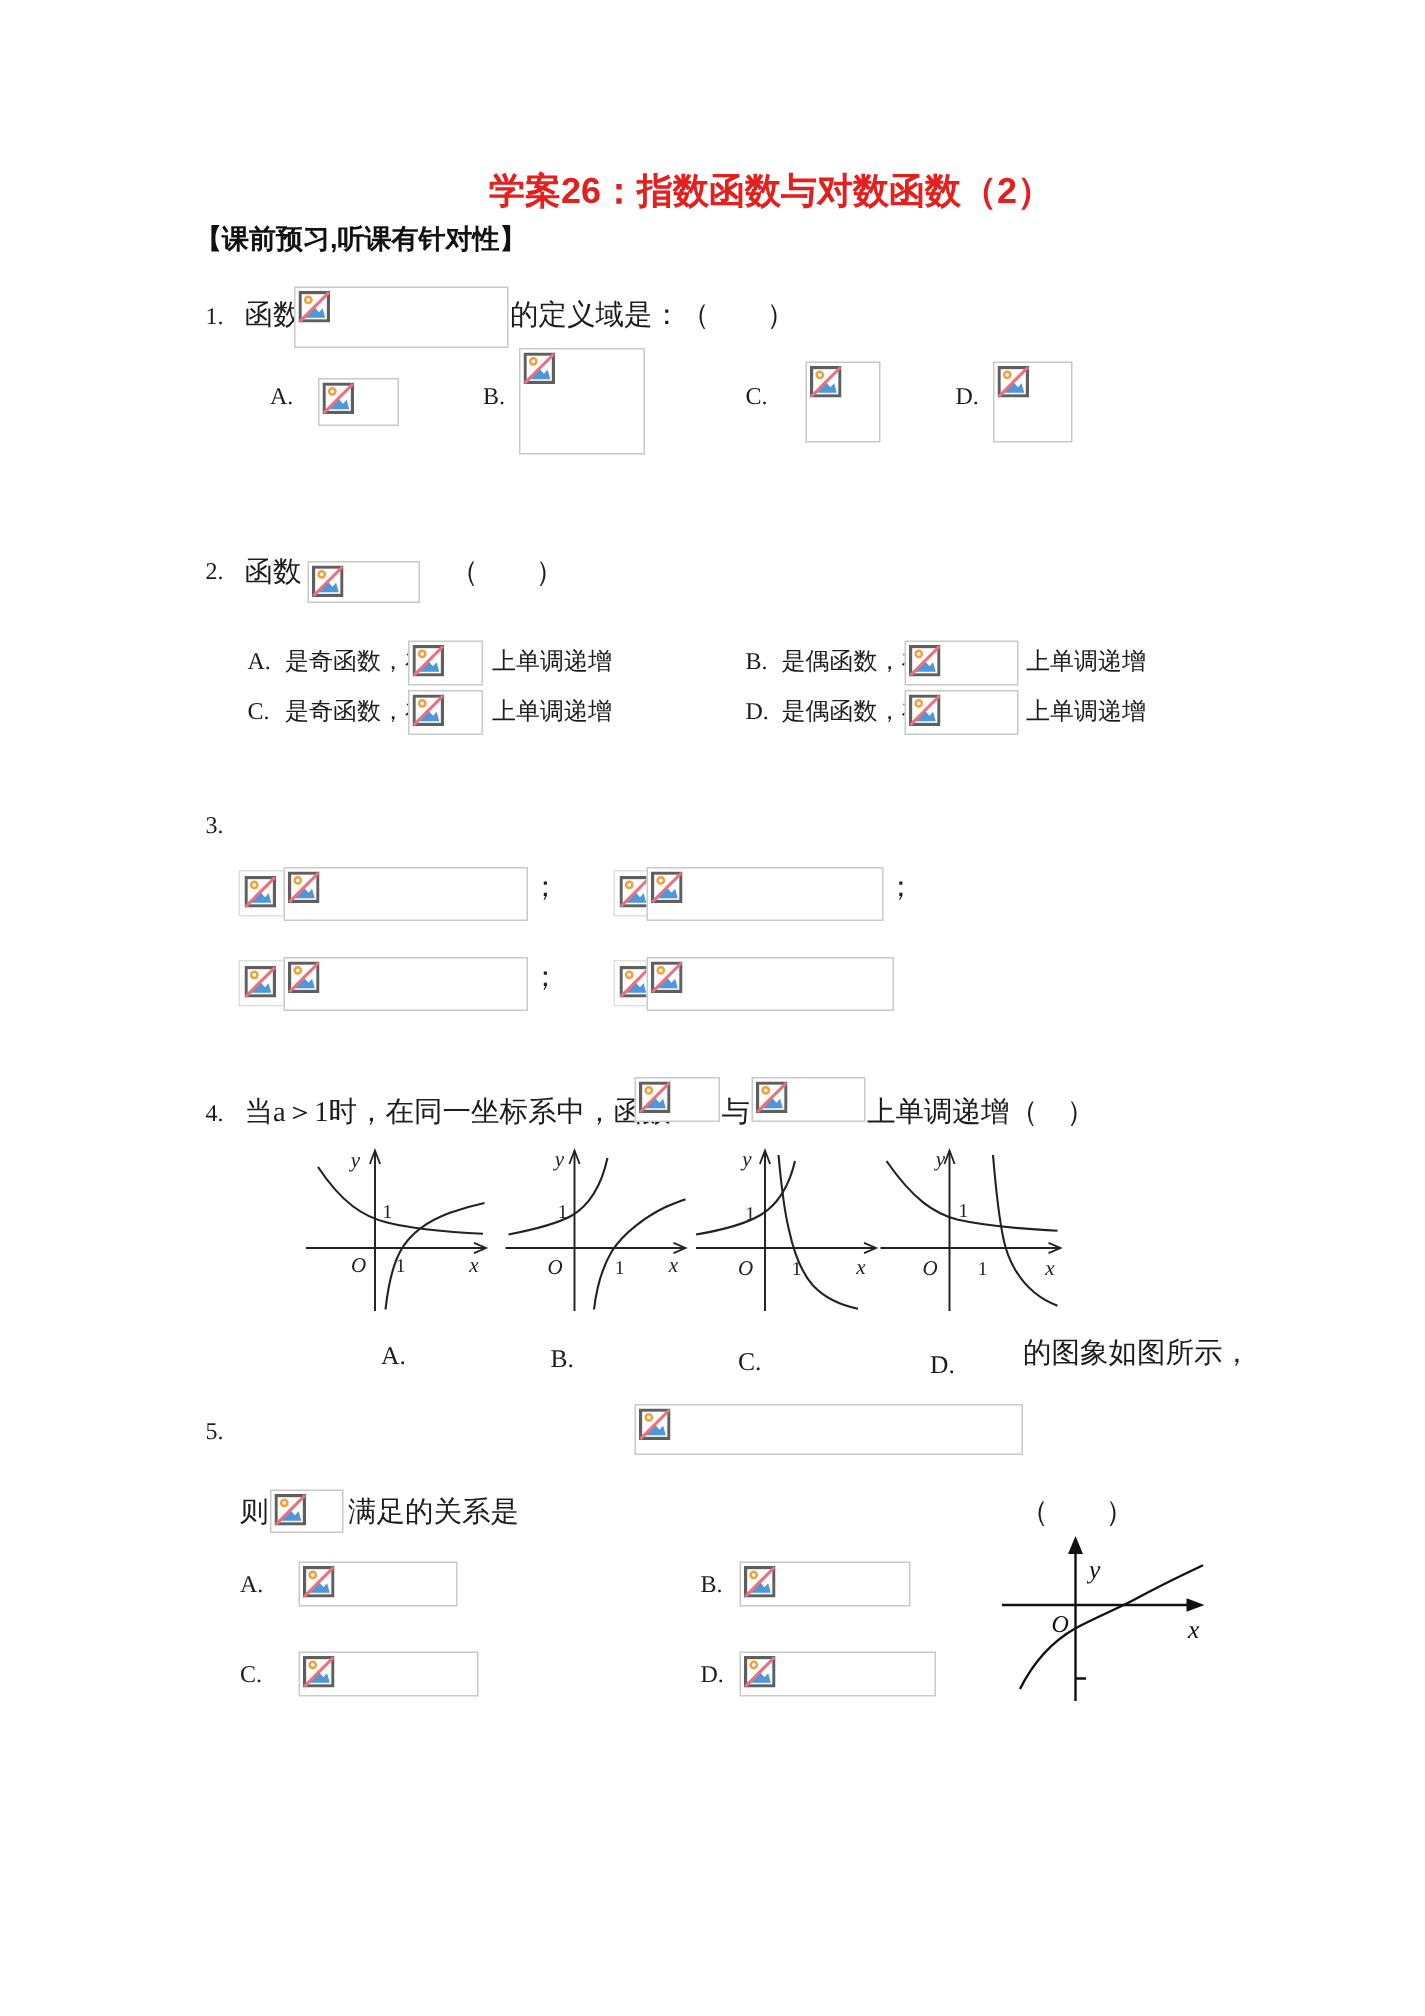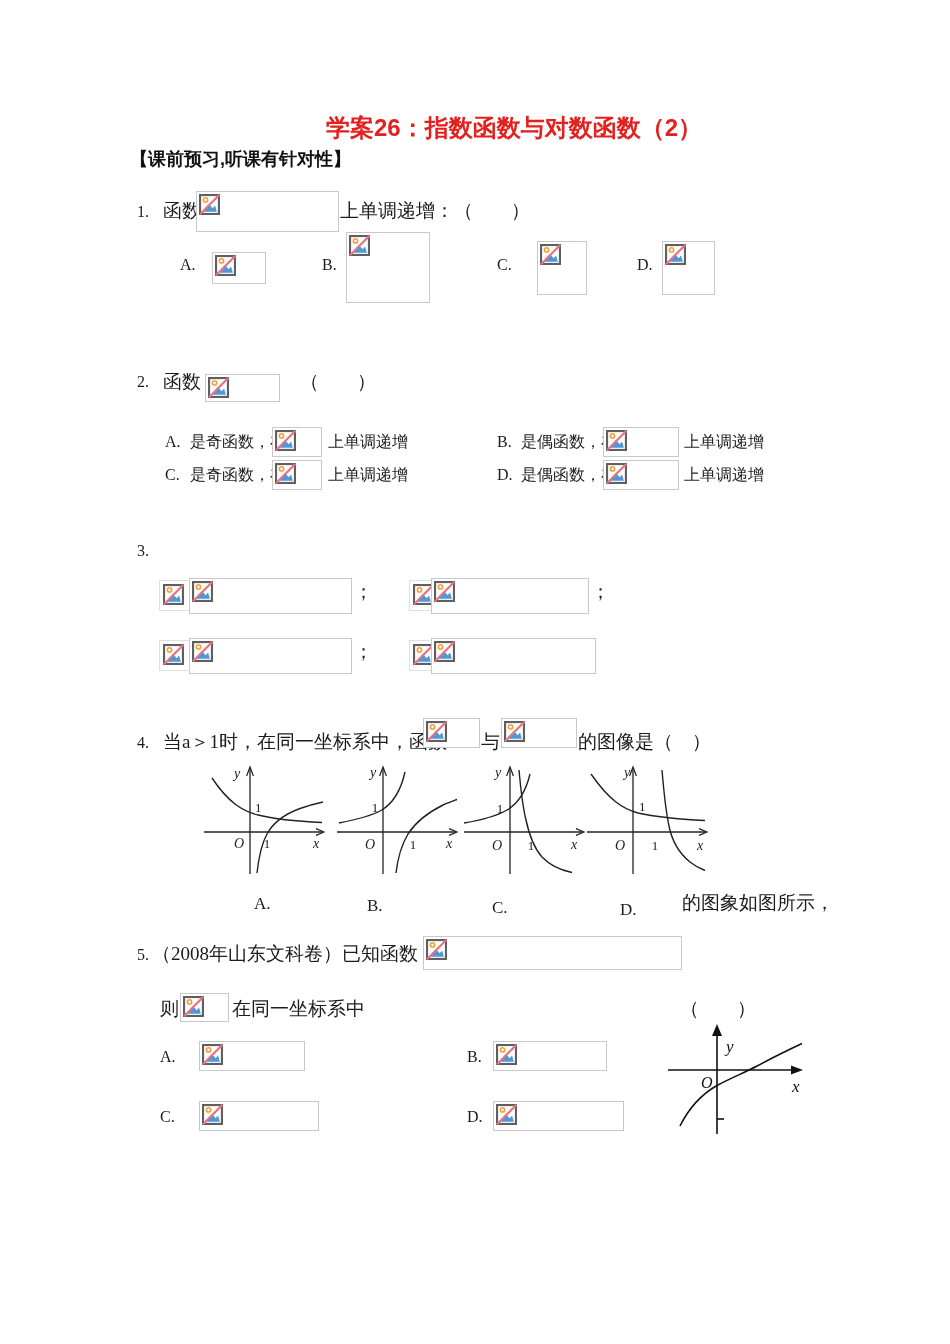--- a/index.html
+++ b/index.html
@@ -35,21 +35,21 @@
   <div class="fbox" style="top:191px;left:196px;width:141px;height:39px;">
       <span class="bimg">
   <svg width="21" height="21" viewBox="0 0 20 20">
     <rect x="1" y="1" width="18" height="18" fill="#fdfdfd" stroke="#5f5f5f" stroke-width="2"></rect>
     <circle cx="6.2" cy="5.6" r="2" fill="none" stroke="#f0a13c" stroke-width="1.6"></circle>
     <path d="M3 17 L9.5 9.5 L13 13.5 L15.3 11 L17 17 Z" fill="#4e97d8"></path>
     <line x1="0.8" y1="19.4" x2="19.4" y2="0.8" stroke="#e8737f" stroke-width="2"></line>
   </svg>
 </span>
     </div>
-  <div class="t s19" style="top:199px;left:340px;">上单调递增：（　　）</div>
+  <div class="t s19" style="top:199px;left:340px;">的定义域是：（　　）</div>
 
   <div class="t s16" style="top:255px;left:180px;">A.</div>
   <div class="fbox" style="top:252px;left:212px;width:52px;height:30px;">
       <span class="bimg">
   <svg width="21" height="21" viewBox="0 0 20 20">
     <rect x="1" y="1" width="18" height="18" fill="#fdfdfd" stroke="#5f5f5f" stroke-width="2"></rect>
     <circle cx="6.2" cy="5.6" r="2" fill="none" stroke="#f0a13c" stroke-width="1.6"></circle>
     <path d="M3 17 L9.5 9.5 L13 13.5 L15.3 11 L17 17 Z" fill="#4e97d8"></path>
     <line x1="0.8" y1="19.4" x2="19.4" y2="0.8" stroke="#e8737f" stroke-width="2"></line>
   </svg>
@@ -264,21 +264,21 @@
   <div class="fbox" style="top:718px;left:501px;width:74px;height:28px;">
       <span class="bimg">
   <svg width="21" height="21" viewBox="0 0 20 20">
     <rect x="1" y="1" width="18" height="18" fill="#fdfdfd" stroke="#5f5f5f" stroke-width="2"></rect>
     <circle cx="6.2" cy="5.6" r="2" fill="none" stroke="#f0a13c" stroke-width="1.6"></circle>
     <path d="M3 17 L9.5 9.5 L13 13.5 L15.3 11 L17 17 Z" fill="#4e97d8"></path>
     <line x1="0.8" y1="19.4" x2="19.4" y2="0.8" stroke="#e8737f" stroke-width="2"></line>
   </svg>
 </span>
     </div>
-  <div class="t s19" style="top:730px;left:578px;">的图像是（　）</div>
+  <div class="t s19" style="top:730px;left:578px;">上单调递增（　）</div>
 
   <svg class="graph" style="top:760px;left:200px;" width="132" height="122" viewBox="0 0 132 122">
     <line x1="4" y1="72" x2="123" y2="72" stroke="#222" stroke-width="1.3"></line>
     <path d="M116,68.6 L124,72 L116,75.4" fill="none" stroke="#222" stroke-width="1.2"></path>
     <line x1="50" y1="8" x2="50" y2="114" stroke="#222" stroke-width="1.3"></line>
     <path d="M46.6,16 L50,7 L53.4,16" fill="none" stroke="#222" stroke-width="1.2"></path>
     <path d="M12,18 C28,42 42,51 58,55 C76,59.5 100,61.5 122,62.5" fill="none" stroke="#222" stroke-width="1.4"></path>
     <path d="M57,113 C59,95 62,83 67,74 C73,63 85,54 100,48.5 C108,45.7 116,43.5 123,42" fill="none" stroke="#222" stroke-width="1.4"></path>
     <text class="axlbl" x="37" y="18" text-anchor="middle">y</text>
     <text class="num" x="55" y="52">1</text>
@@ -328,21 +328,20 @@
     <text class="num" x="72" y="90" text-anchor="middle">1</text>
     <text class="axlbl" x="117" y="90" text-anchor="middle">x</text>
   </svg>
 
   <div class="t s17" style="top:893px;left:254px;">A.</div>
   <div class="t s17" style="top:895px;left:367px;">B.</div>
   <div class="t s17" style="top:897px;left:492px;">C.</div>
   <div class="t s17" style="top:899px;left:620px;">D.</div>
 
   <div class="t s16" style="top:945px;left:137px;">5.</div>
-  <div class="t s19" style="top:942px;left:152px;">（2008年山东文科卷）已知函数</div>
   <div class="fbox" style="top:936px;left:423px;width:257px;height:32px;">
       <span class="bimg">
   <svg width="21" height="21" viewBox="0 0 20 20">
     <rect x="1" y="1" width="18" height="18" fill="#fdfdfd" stroke="#5f5f5f" stroke-width="2"></rect>
     <circle cx="6.2" cy="5.6" r="2" fill="none" stroke="#f0a13c" stroke-width="1.6"></circle>
     <path d="M3 17 L9.5 9.5 L13 13.5 L15.3 11 L17 17 Z" fill="#4e97d8"></path>
     <line x1="0.8" y1="19.4" x2="19.4" y2="0.8" stroke="#e8737f" stroke-width="2"></line>
   </svg>
 </span>
     </div>
@@ -352,21 +351,21 @@
   <div class="fbox" style="top:993px;left:180px;width:47px;height:27px;">
       <span class="bimg">
   <svg width="21" height="21" viewBox="0 0 20 20">
     <rect x="1" y="1" width="18" height="18" fill="#fdfdfd" stroke="#5f5f5f" stroke-width="2"></rect>
     <circle cx="6.2" cy="5.6" r="2" fill="none" stroke="#f0a13c" stroke-width="1.6"></circle>
     <path d="M3 17 L9.5 9.5 L13 13.5 L15.3 11 L17 17 Z" fill="#4e97d8"></path>
     <line x1="0.8" y1="19.4" x2="19.4" y2="0.8" stroke="#e8737f" stroke-width="2"></line>
   </svg>
 </span>
     </div>
-  <div class="t s19" style="top:997px;left:232px;">在同一坐标系中</div>
+  <div class="t s19" style="top:997px;left:232px;">满足的关系是</div>
   <div class="t s19" style="top:997px;left:680px;">（　　）</div>
 
   <div class="t s16" style="top:1047px;left:160px;">A.</div>
   <div class="fbox" style="top:1041px;left:199px;width:104px;height:28px;">
       <span class="bimg">
   <svg width="21" height="21" viewBox="0 0 20 20">
     <rect x="1" y="1" width="18" height="18" fill="#fdfdfd" stroke="#5f5f5f" stroke-width="2"></rect>
     <circle cx="6.2" cy="5.6" r="2" fill="none" stroke="#f0a13c" stroke-width="1.6"></circle>
     <path d="M3 17 L9.5 9.5 L13 13.5 L15.3 11 L17 17 Z" fill="#4e97d8"></path>
     <line x1="0.8" y1="19.4" x2="19.4" y2="0.8" stroke="#e8737f" stroke-width="2"></line>

